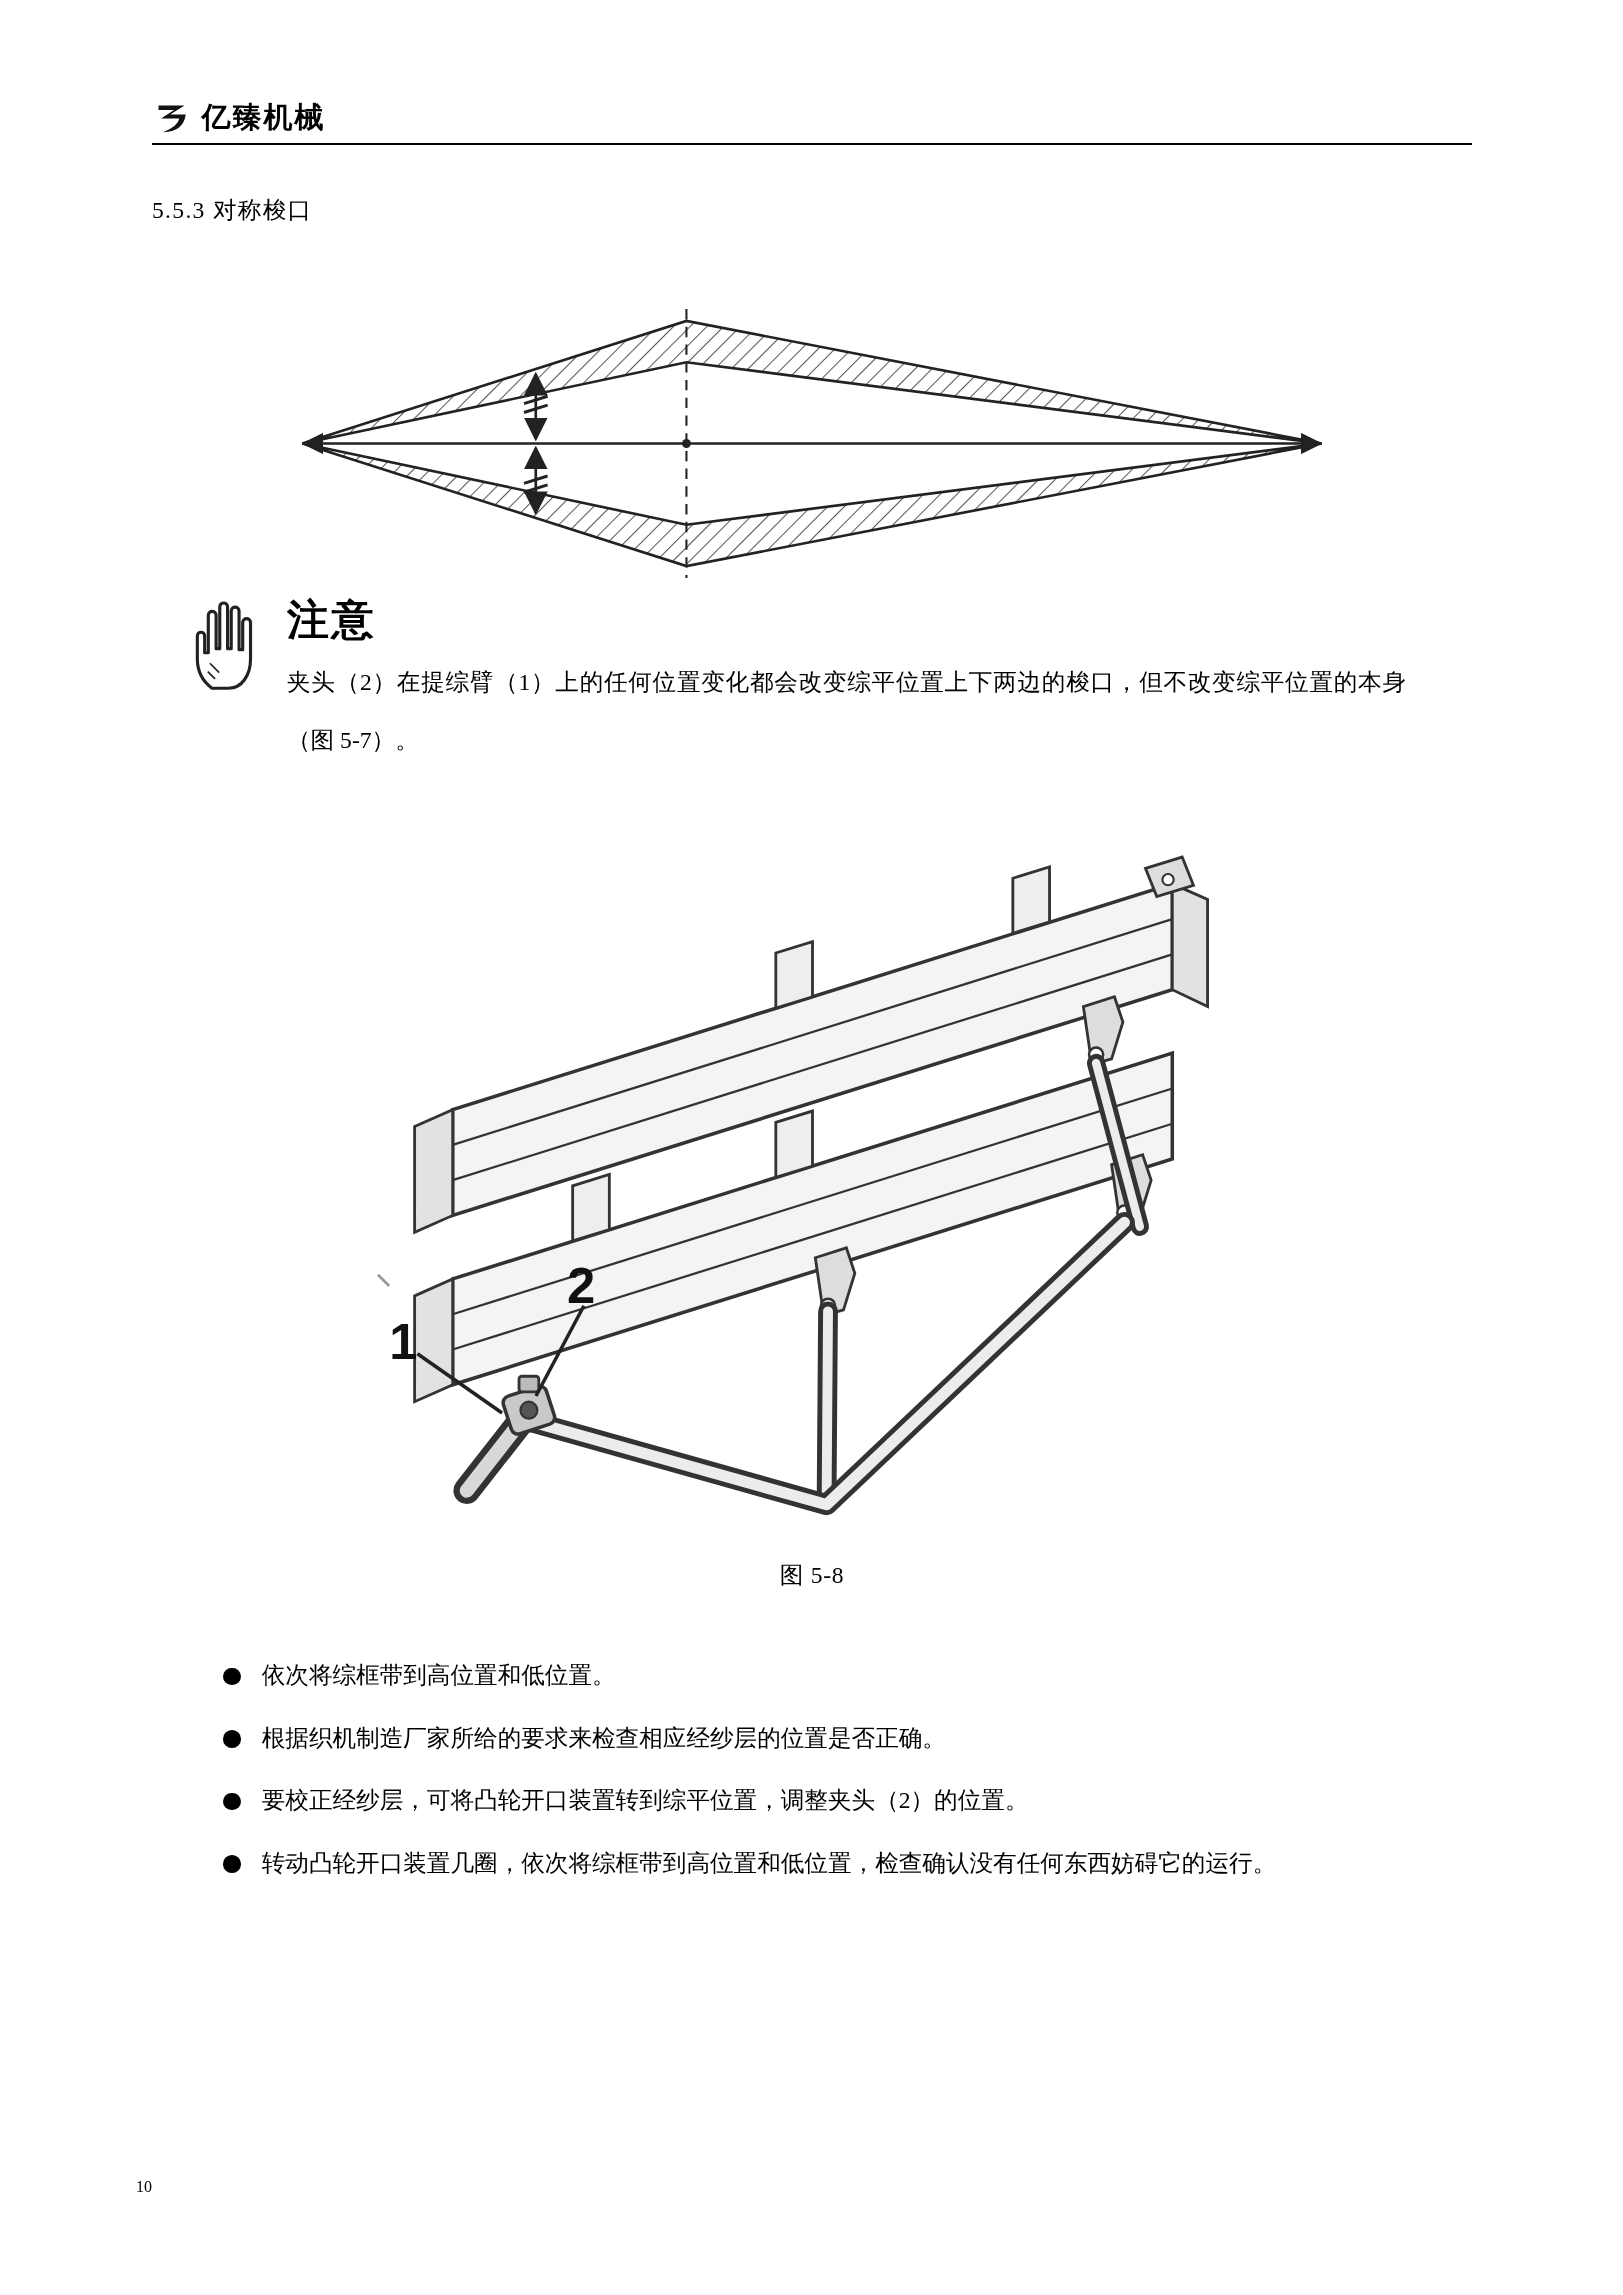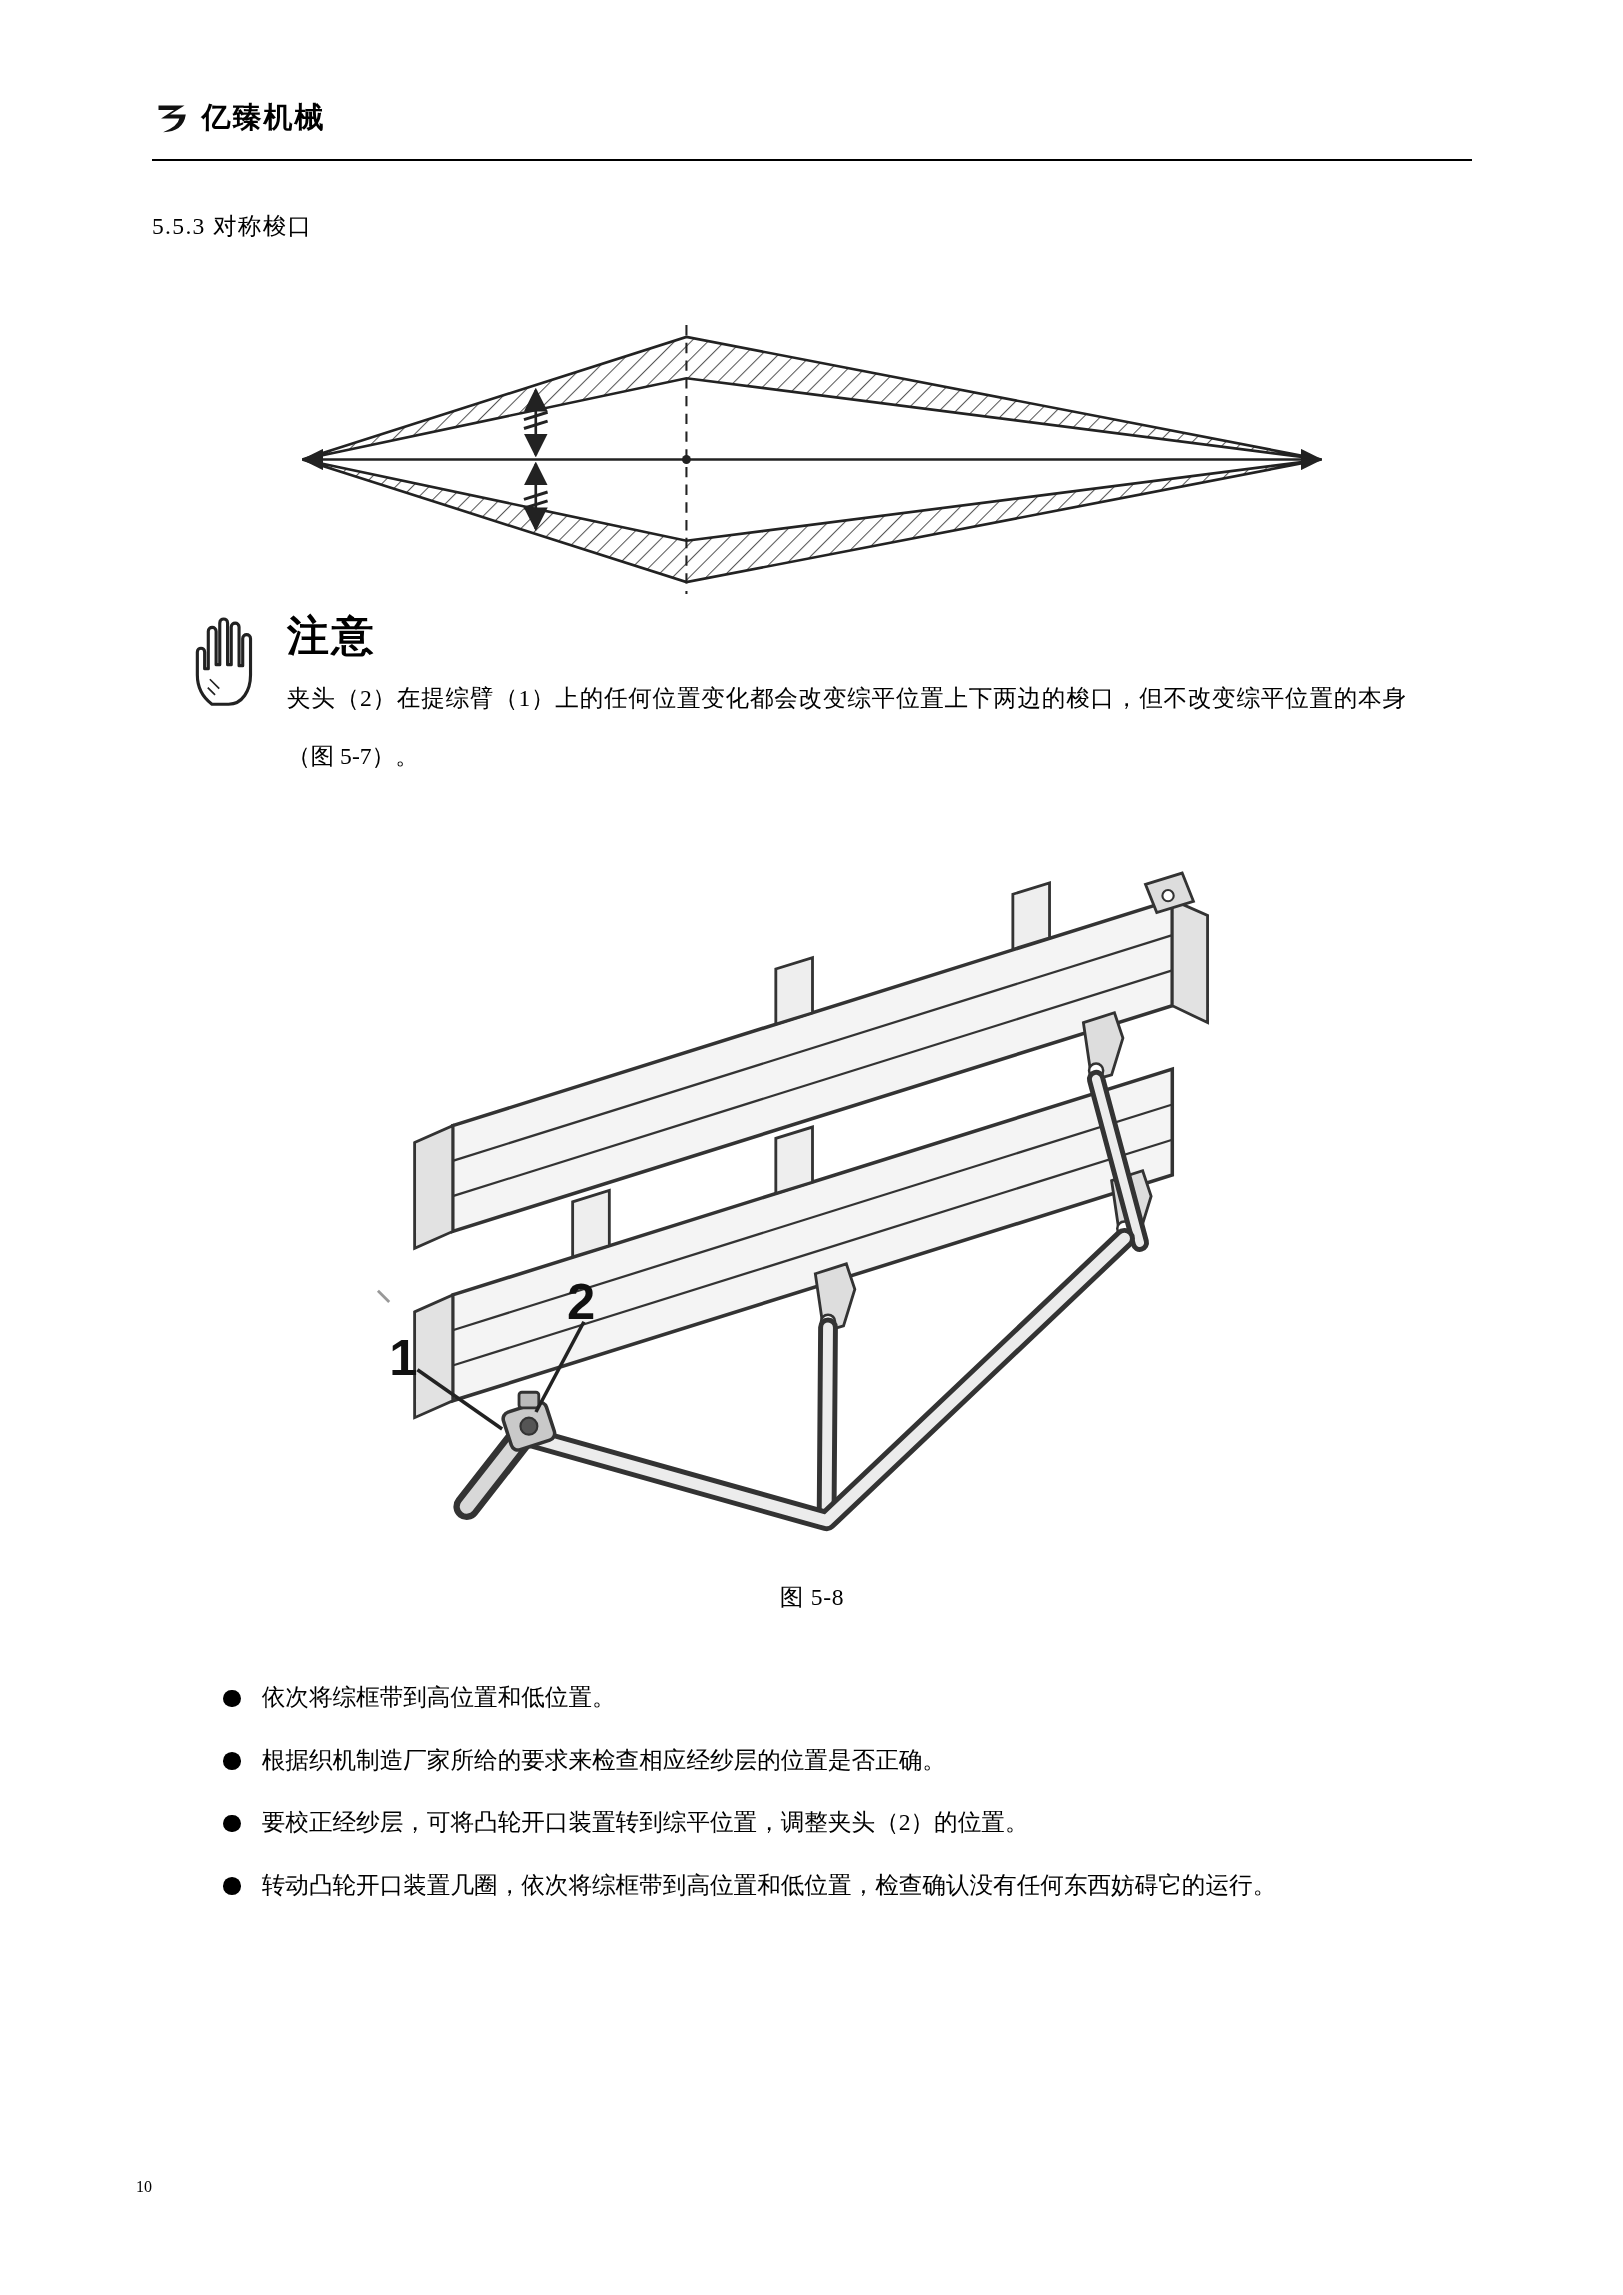--- a/index.html
+++ b/index.html
@@ -8,21 +8,21 @@
     position:relative;
     width:1623px; height:2295px;
     background:#ffffff;
     color:#000;
     font-family:"Liberation Serif", serif;
     overflow:hidden;
   }
   .content { position:absolute; left:152px; top:98px; width:1320px; }
 
   
-  .header { display:flex; align-items:center; gap:10.5px; padding-bottom:21px; border-bottom:2.6px solid #000; }
+  .header { display:flex; align-items:center; gap:10.5px; padding-bottom:5px; border-bottom:2.6px solid #000; }
   .logo svg { width:39px; height:39px; display:block; }
   .brand { font-family:"Liberation Sans", sans-serif; font-weight:bold; font-size:29px; letter-spacing:2px; }
 
   
   .section-heading { margin-top:49px; font-weight:normal; font-size:23.6px; letter-spacing:1.3px; }
 
   
   .fig { text-align:center; }
   .fig57 { margin-top:77px; }
   .fig57 svg.diagram { width:1034px; height:281px; display:inline-block; }
@@ -31,21 +31,21 @@
 
   
   .notice { position:relative; margin-top:10.5px; padding-left:135px; }
   .hand { position:absolute; left:37px; top:0; }
   .hand svg { width:73px; height:97px; display:block; }
   .notice-title { font-family:"Liberation Sans", sans-serif; font-weight:bold; font-size:42px; letter-spacing:2.6px; line-height:1.1; display:inline-block; }
   .notice-body { margin-top:10.5px; font-size:23.6px; line-height:58px; width:1119px; text-align:justify; }
 
   .fig58 { margin-top:9.2px; }
   .fig58 svg.mech { width:903px; height:762px; display:inline-block; }
-  .fig58 figcaption { margin-top:23px; }
+  .fig58 figcaption { margin-top:17px; }
 
   
   .bullets { margin-top:67px; margin-left:71px; list-style:none; }
   .bullet { display:flex; gap:21px; margin-bottom:27.5px; }
   .dot { width:17.7px; height:17.7px; border-radius:50%; background:#000; flex-shrink:0; margin-top:9.2px; }
   .bullet-text { font-size:23.6px; line-height:35px; max-width:1142px; }
 
   .page-number { position:absolute; left:136px; top:2178px; font-size:16px; }
 </style>
 </head>

